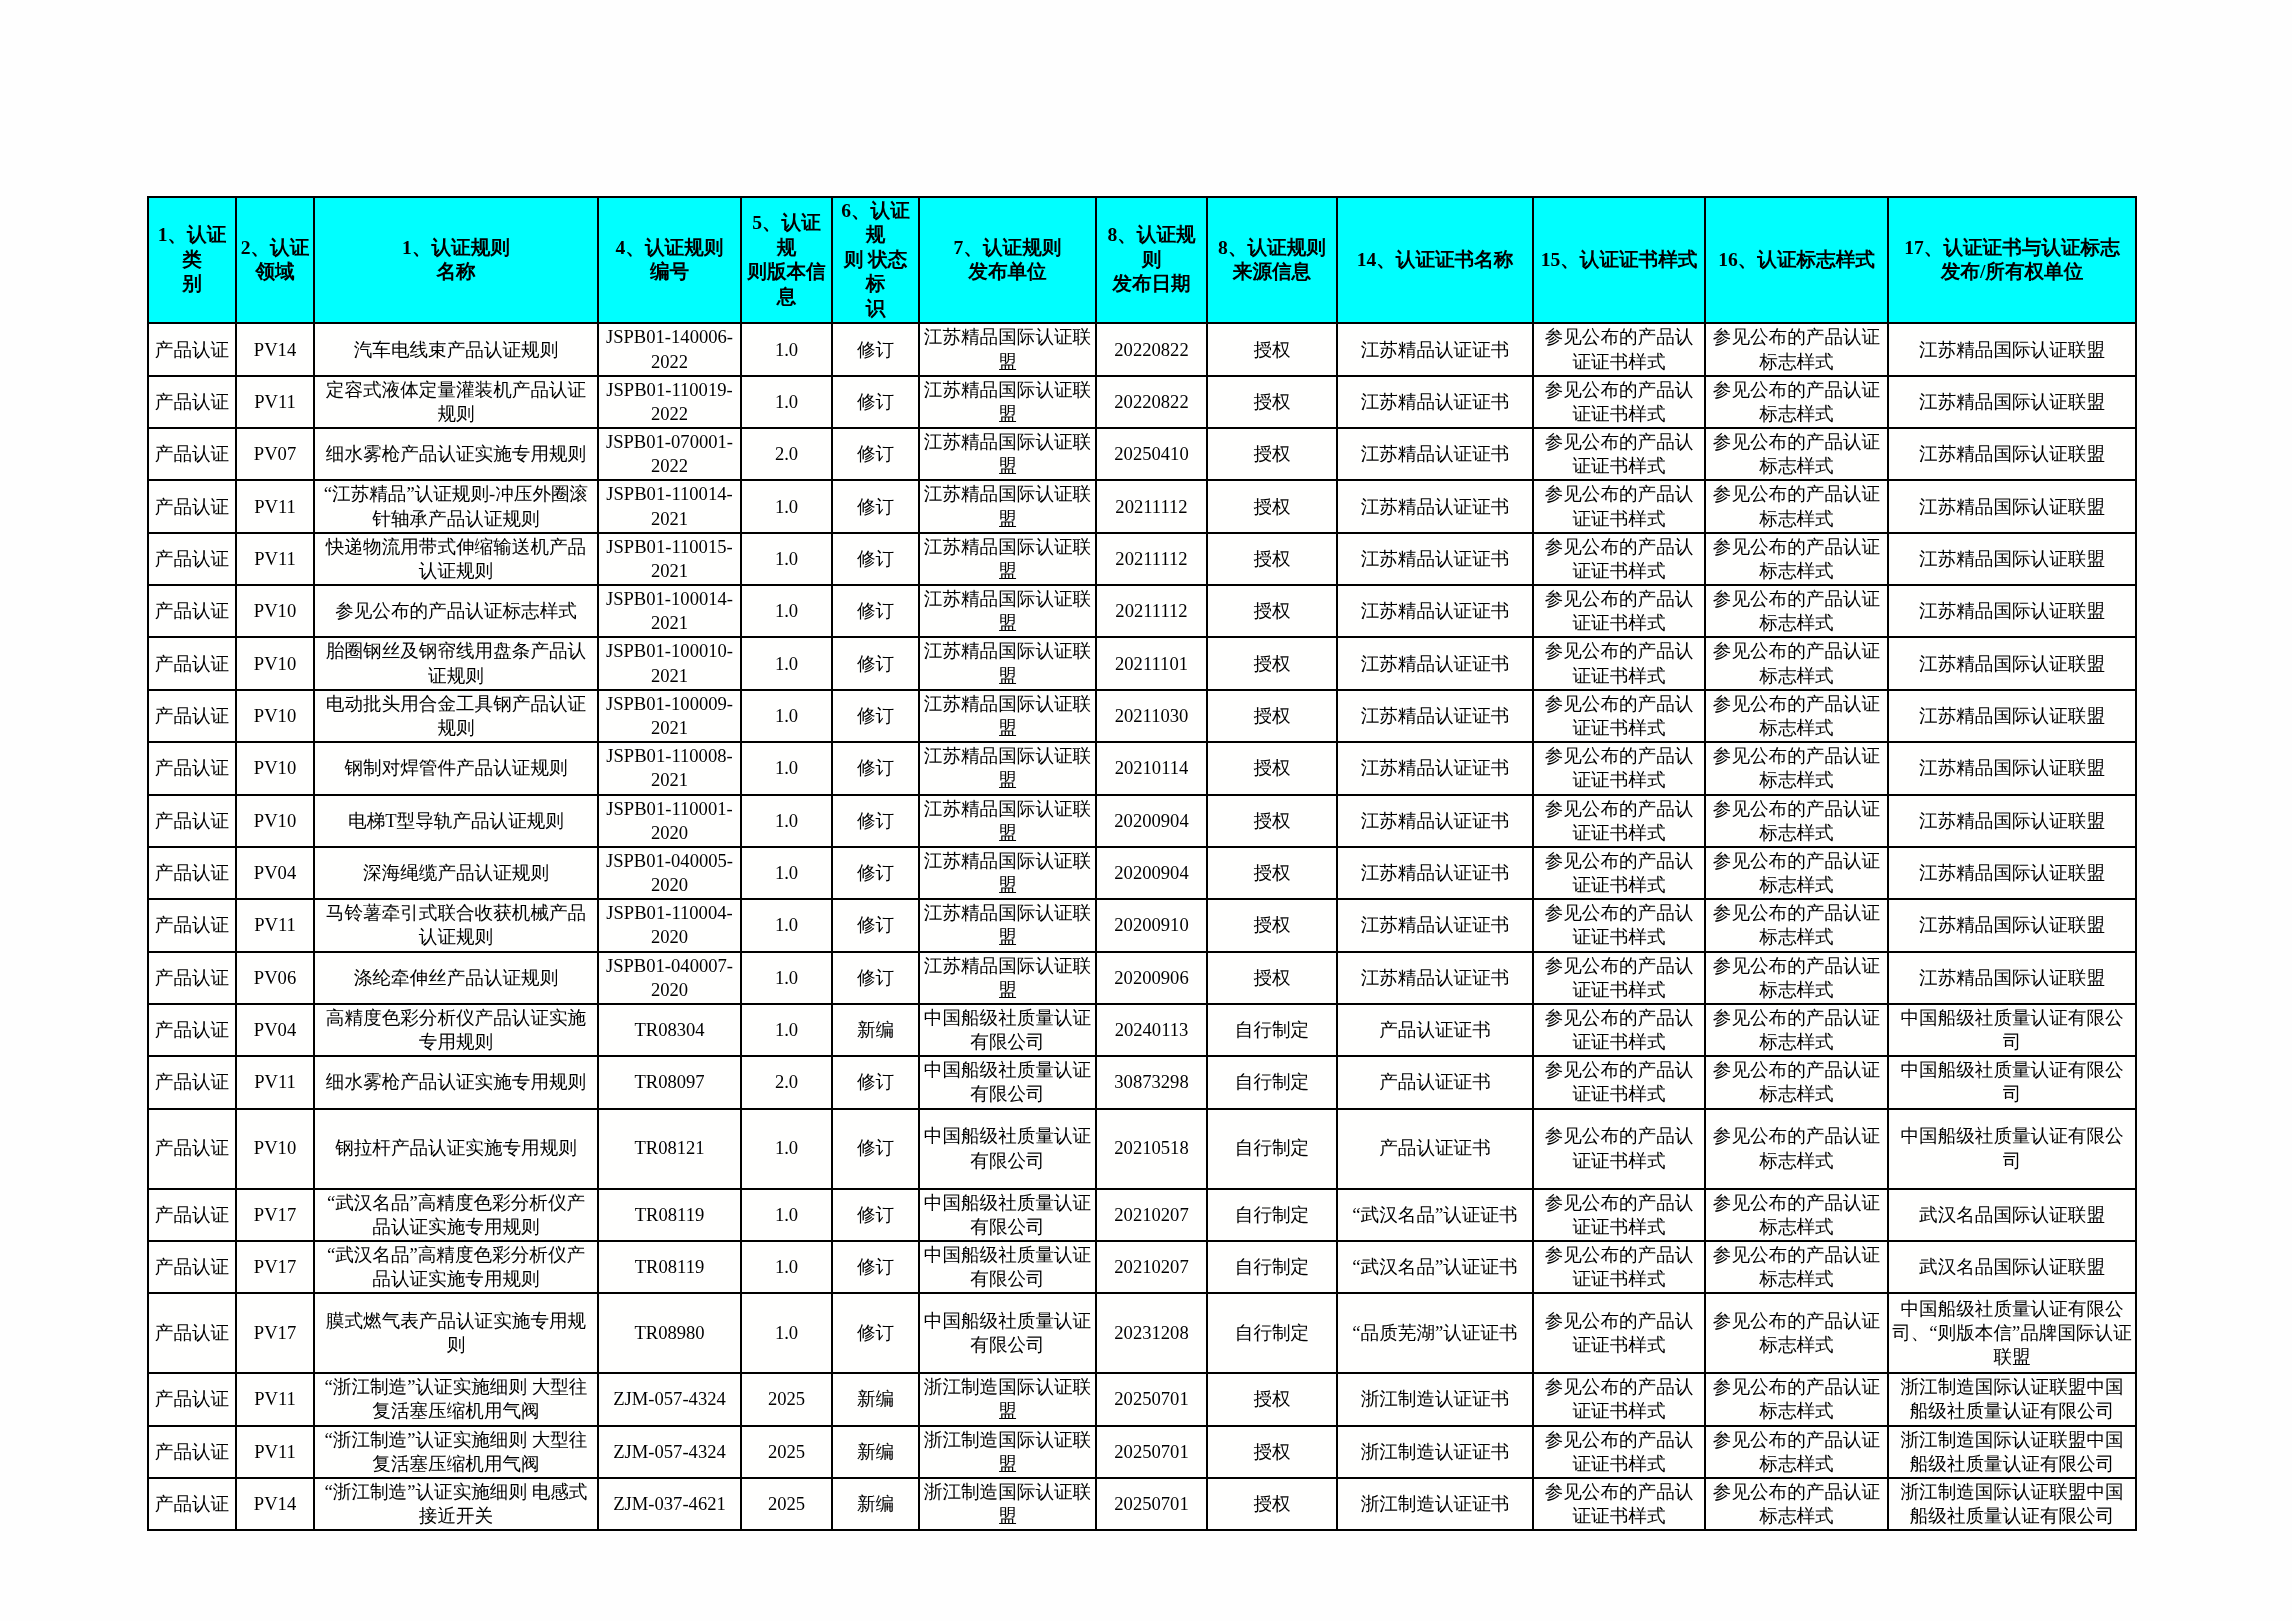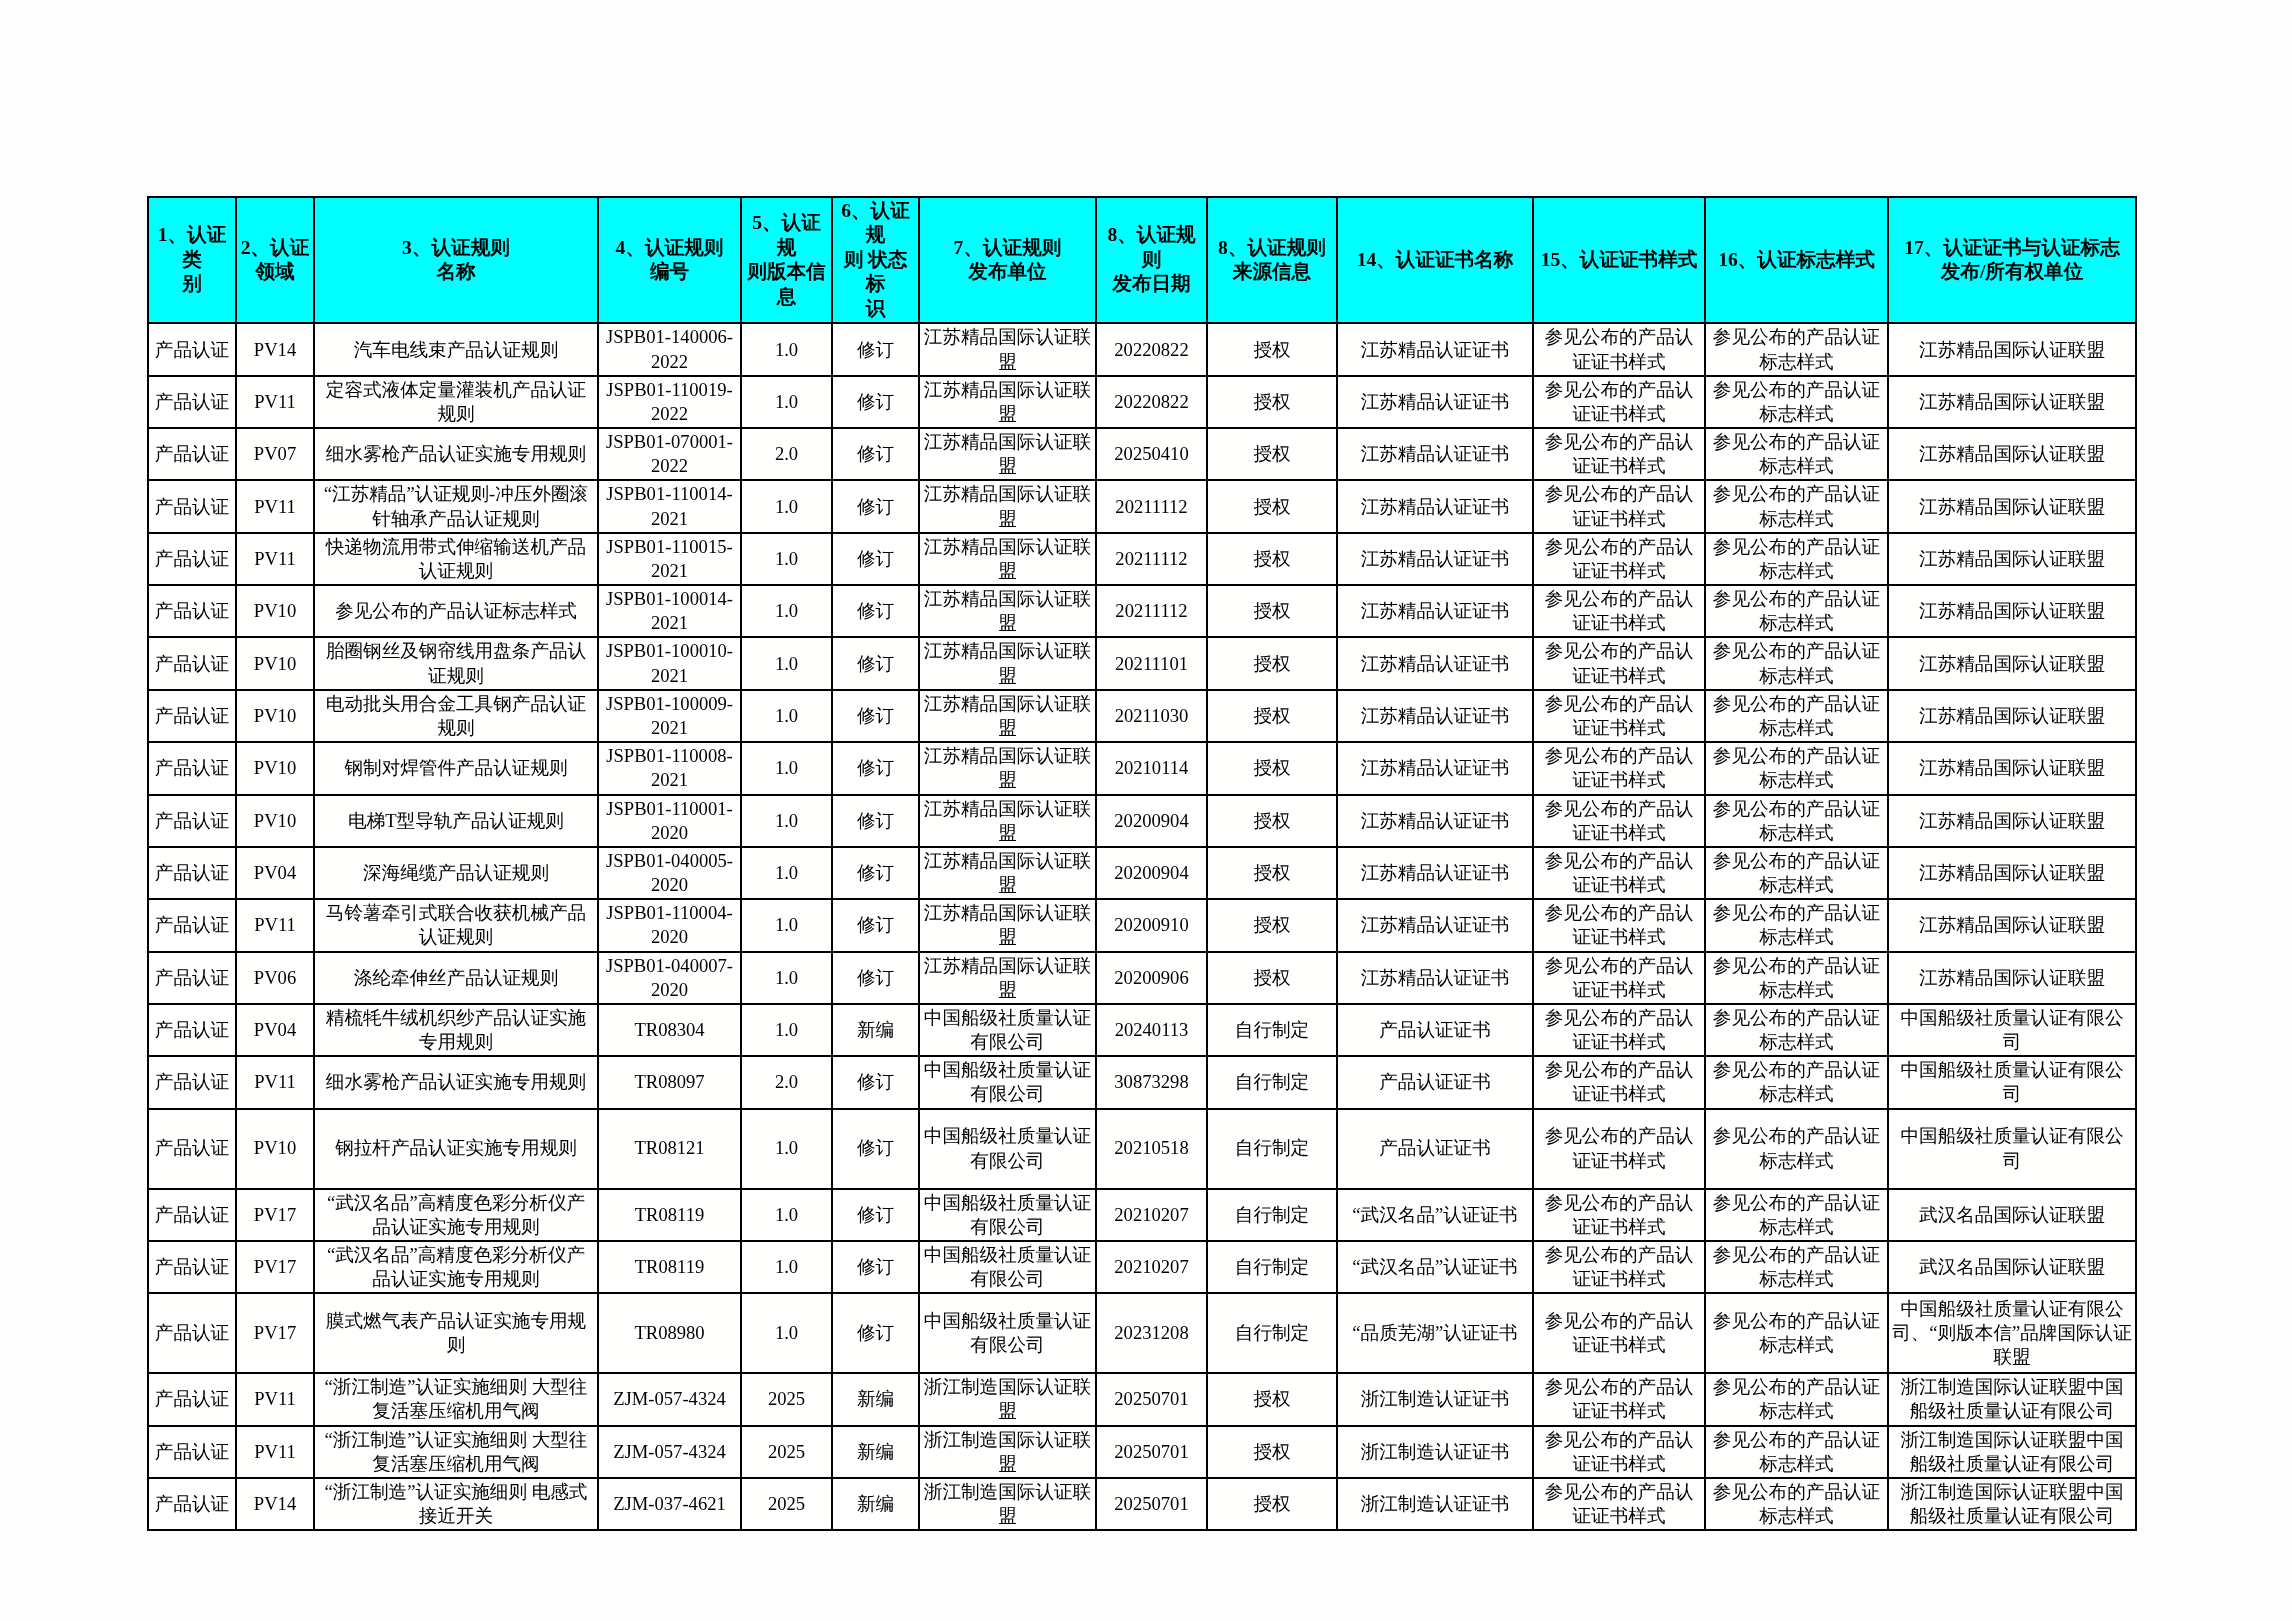--- a/index.html
+++ b/index.html
@@ -78,21 +78,21 @@
       <col style="width:172px">
       <col style="width:183px">
       <col style="width:248px">
     </colgroup>
     <thead>
       <tr>
           <th>1、认证类
 别</th>
           <th>2、认证
 领域</th>
-          <th>3、认证规则
+          <th>1、认证规则
 名称</th>
           <th>4、认证规则
 编号</th>
           <th>5、认证规
 则版本信
 息</th>
           <th>6、认证规
 则 状态标
 识</th>
           <th>7、认证规则
@@ -300,21 +300,21 @@
           <td>20200906</td>
           <td>授权</td>
           <td>江苏精品认证证书</td>
           <td>参见公布的产品认证证书样式</td>
           <td>参见公布的产品认证标志样式</td>
           <td>江苏精品国际认证联盟</td>
         </tr>
         <tr>
           <td>产品认证</td>
           <td>PV04</td>
-          <td>精梳牦牛绒机织纱产品认证实施专用规则</td>
+          <td>高精度色彩分析仪产品认证实施专用规则</td>
           <td>TR08304</td>
           <td>1.0</td>
           <td>新编</td>
           <td>中国船级社质量认证有限公司</td>
           <td>20240113</td>
           <td>自行制定</td>
           <td>产品认证证书</td>
           <td>参见公布的产品认证证书样式</td>
           <td>参见公布的产品认证标志样式</td>
           <td>中国船级社质量认证有限公司</td>

